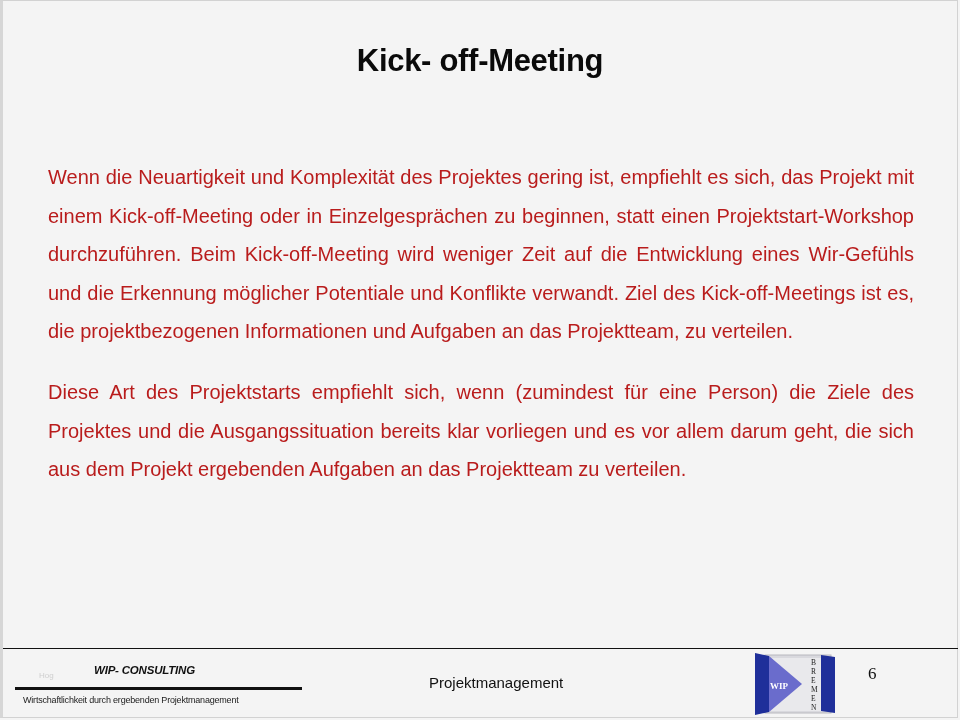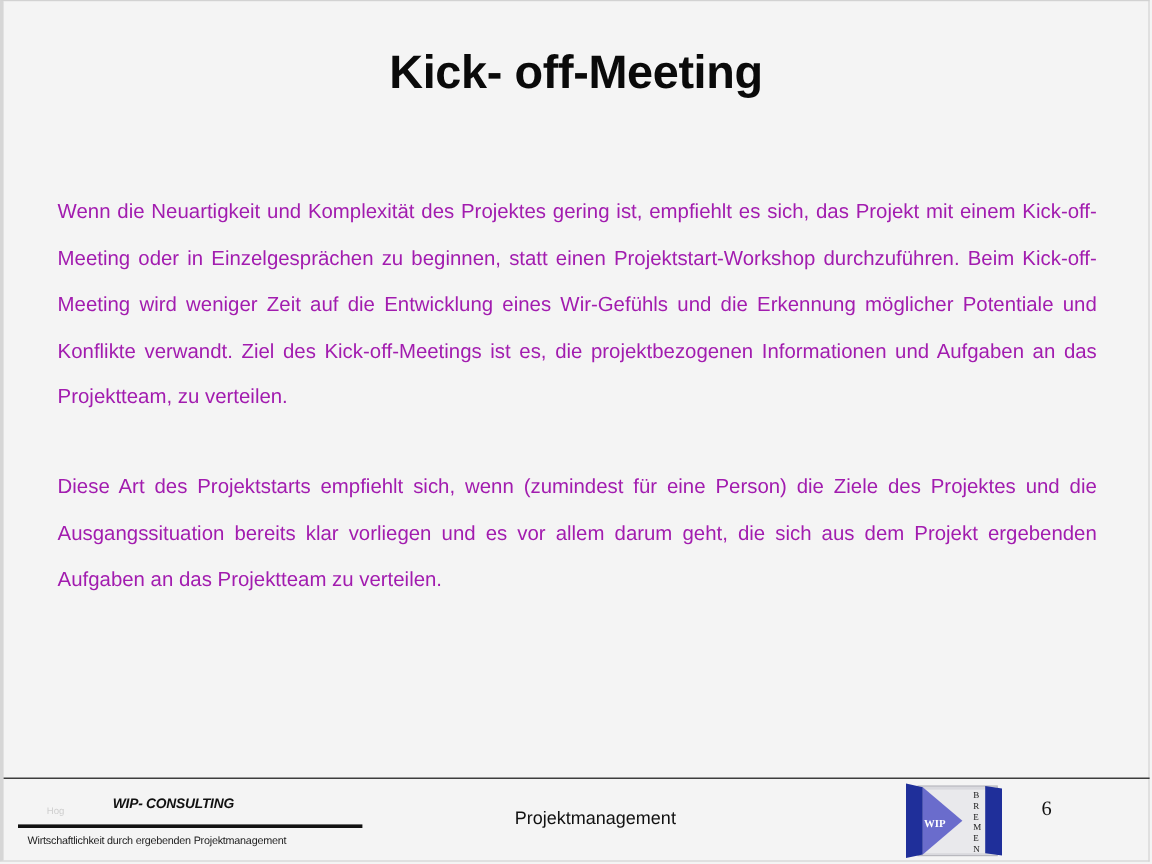--- a/index.html
+++ b/index.html
@@ -11,31 +11,31 @@
       position: relative;
     }
     .frame {
       position: absolute; left: 0; top: 0; width: 958px; height: 718px;
       border: 1px solid #d2d2d2;
       border-left: 3px solid #d6d6d6;
       box-sizing: border-box;
     }
     .title {
       position: absolute; left: 0; top: 36px; width: 960px;
-      text-align: center; font-weight: bold; font-size: 39px;
+      text-align: center; font-weight: bold; font-size: 31px;
       letter-spacing: -0.3px; color: #0a0a0a; line-height: 50px;
     }
     .body-text {
       position: absolute; left: 48px; top: 158px; width: 866px;
     }
     .para {
-      margin: 0; font-size: 17px; line-height: 38.6px;
-      text-align: justify; color: #a21caf;
+      margin: 0; font-size: 20px; line-height: 38.6px;
+      text-align: justify; color: #b91c1c;
     }
-    .para + .para { margin-top: 36px; }
+    .para + .para { margin-top: 22px; }
     .footer-rule {
       position: absolute; left: 3px; top: 648px; width: 955px; height: 0;
       border-top: 1.5px solid #111;
     }
     .faint {
       position: absolute; left: 39px; top: 671px; font-size: 8px; color: #cfcfcf;
     }
     .company {
       position: absolute; left: 94px; top: 664px; font-size: 11.5px; font-weight: bold; color: #111;
       letter-spacing: -0.2px;

